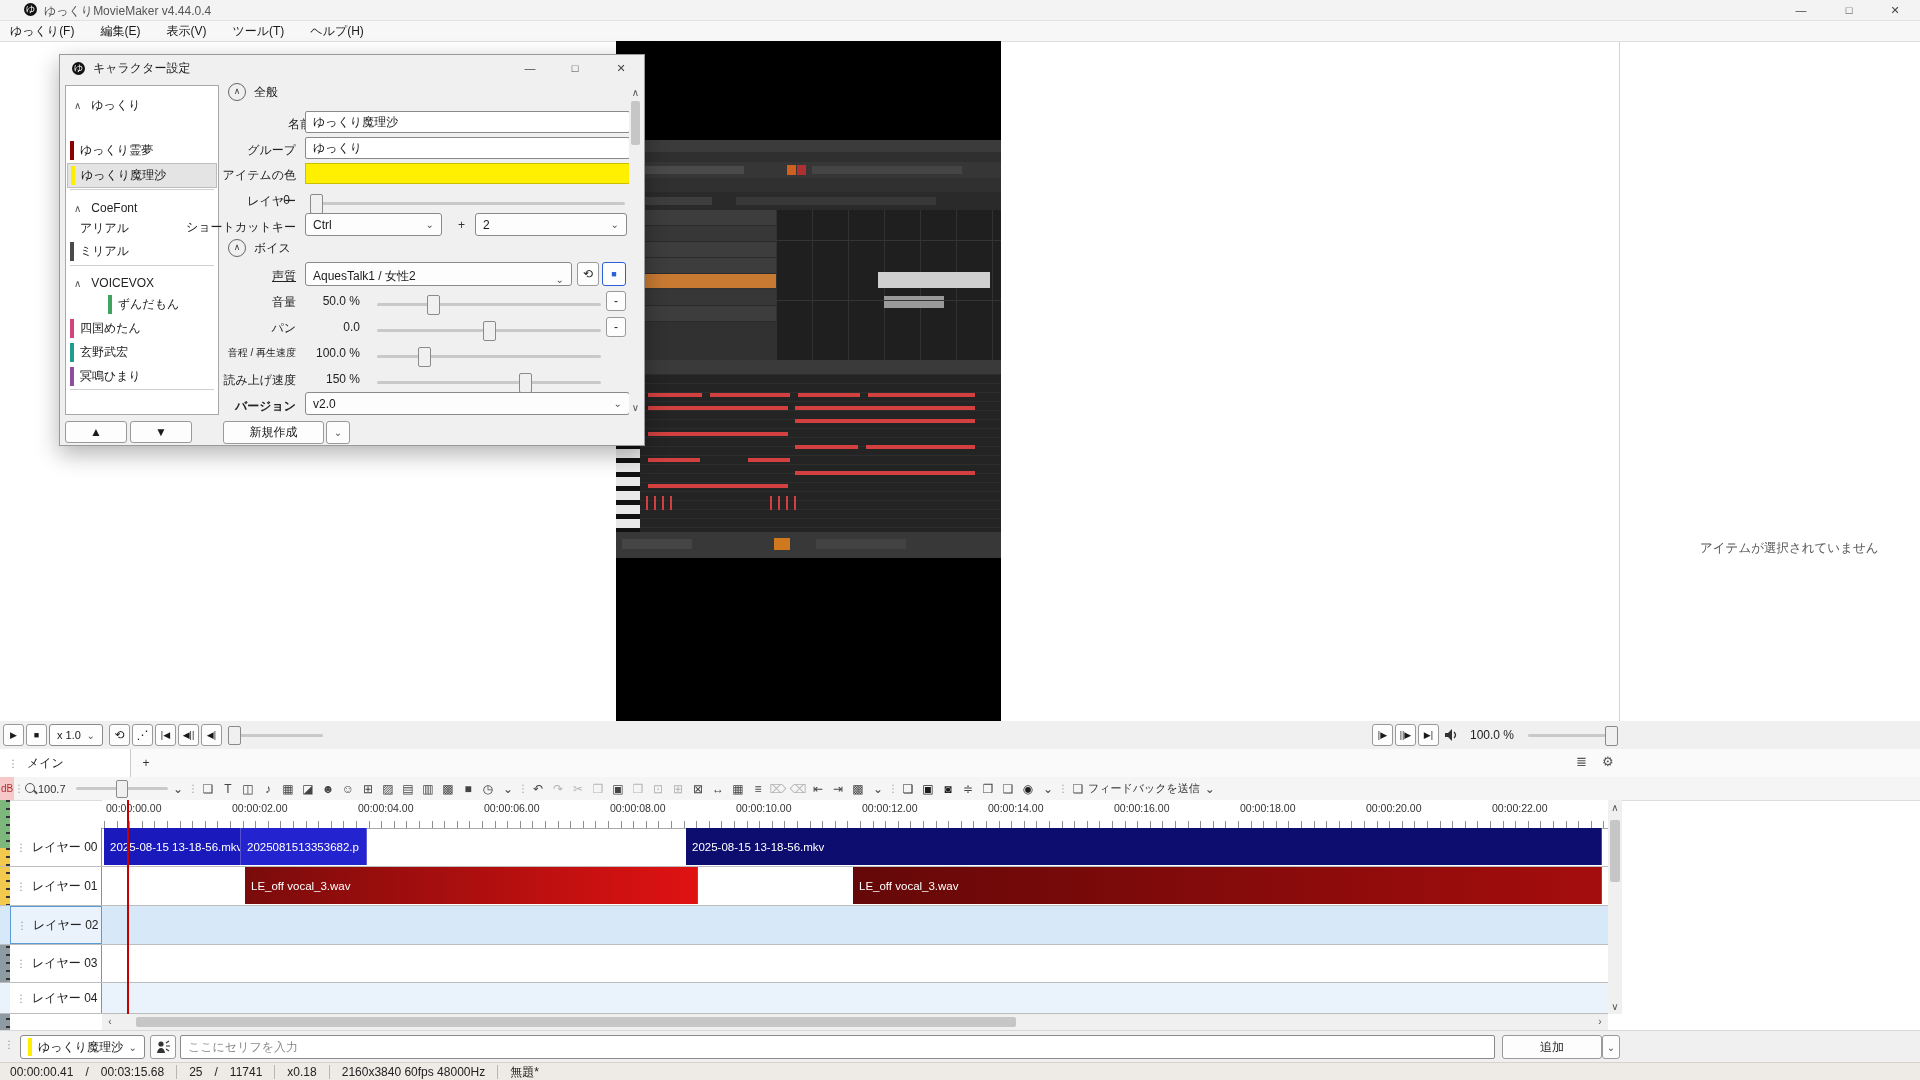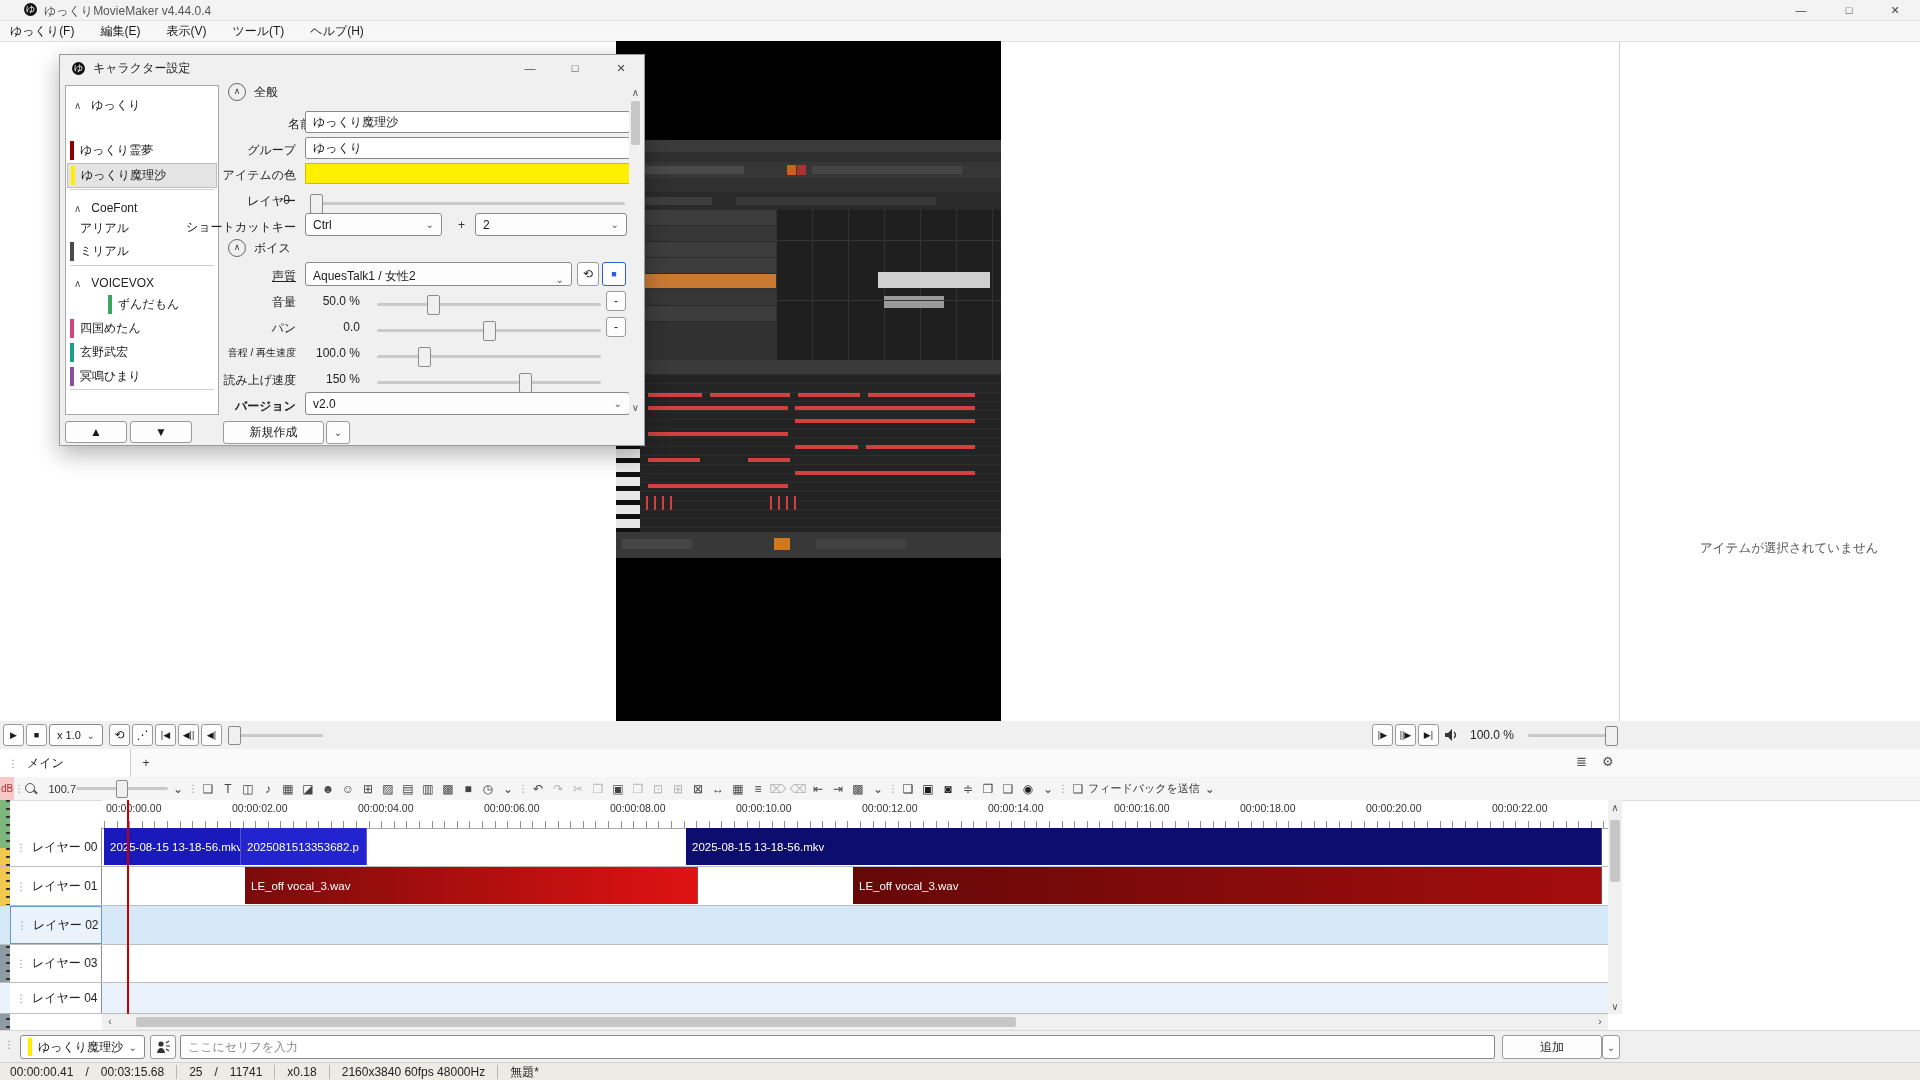--- a/index.html
+++ b/index.html
@@ -337,21 +337,21 @@
     <div class="abs" style="left:1602px;top:5px;color:#555;font-size:13px;">⚙</div>
   </div>
 
   <div class="abs" id="toolbar">
     <span class="ticn" style="width:14px;background:#f6c8c8;color:#b03030;font-size:10px;height:23px;line-height:23px;">dB</span>
     <span class="tsep">⋮</span>
     <span class="abs" style="position:relative;width:14px;height:14px;flex:0 0 auto;">
         <span style="position:absolute;left:1px;top:1px;width:8px;height:8px;border:1.5px solid #555;border-radius:50%;"></span>
         <span style="position:absolute;left:9px;top:9px;width:5px;height:1.5px;background:#555;transform:rotate(45deg);"></span>
       </span>
-    <span style="width:38px;text-align:right;color:#333;font-size:11px;flex:0 0 auto;">100.7</span>
+    <span style="width:38px;text-align:left;color:#333;font-size:11px;flex:0 0 auto;">100.7</span>
     <span style="position:relative;width:92px;height:3px;background:#c9c9c9;border-radius:2px;flex:0 0 auto;">
         <span style="position:absolute;left:40px;top:-7px;width:10px;height:16px;background:#f0f0f0;border:1px solid #8a8a8a;border-radius:2px;"></span>
       </span>
     <span class="ticn">⌄</span>
     <span class="tsep">⋮</span>
     <span class="ticn">❏</span>
     <span class="ticn">T</span>
     <span class="ticn">◫</span>
     <span class="ticn">♪</span>
     <span class="ticn">▦</span>

